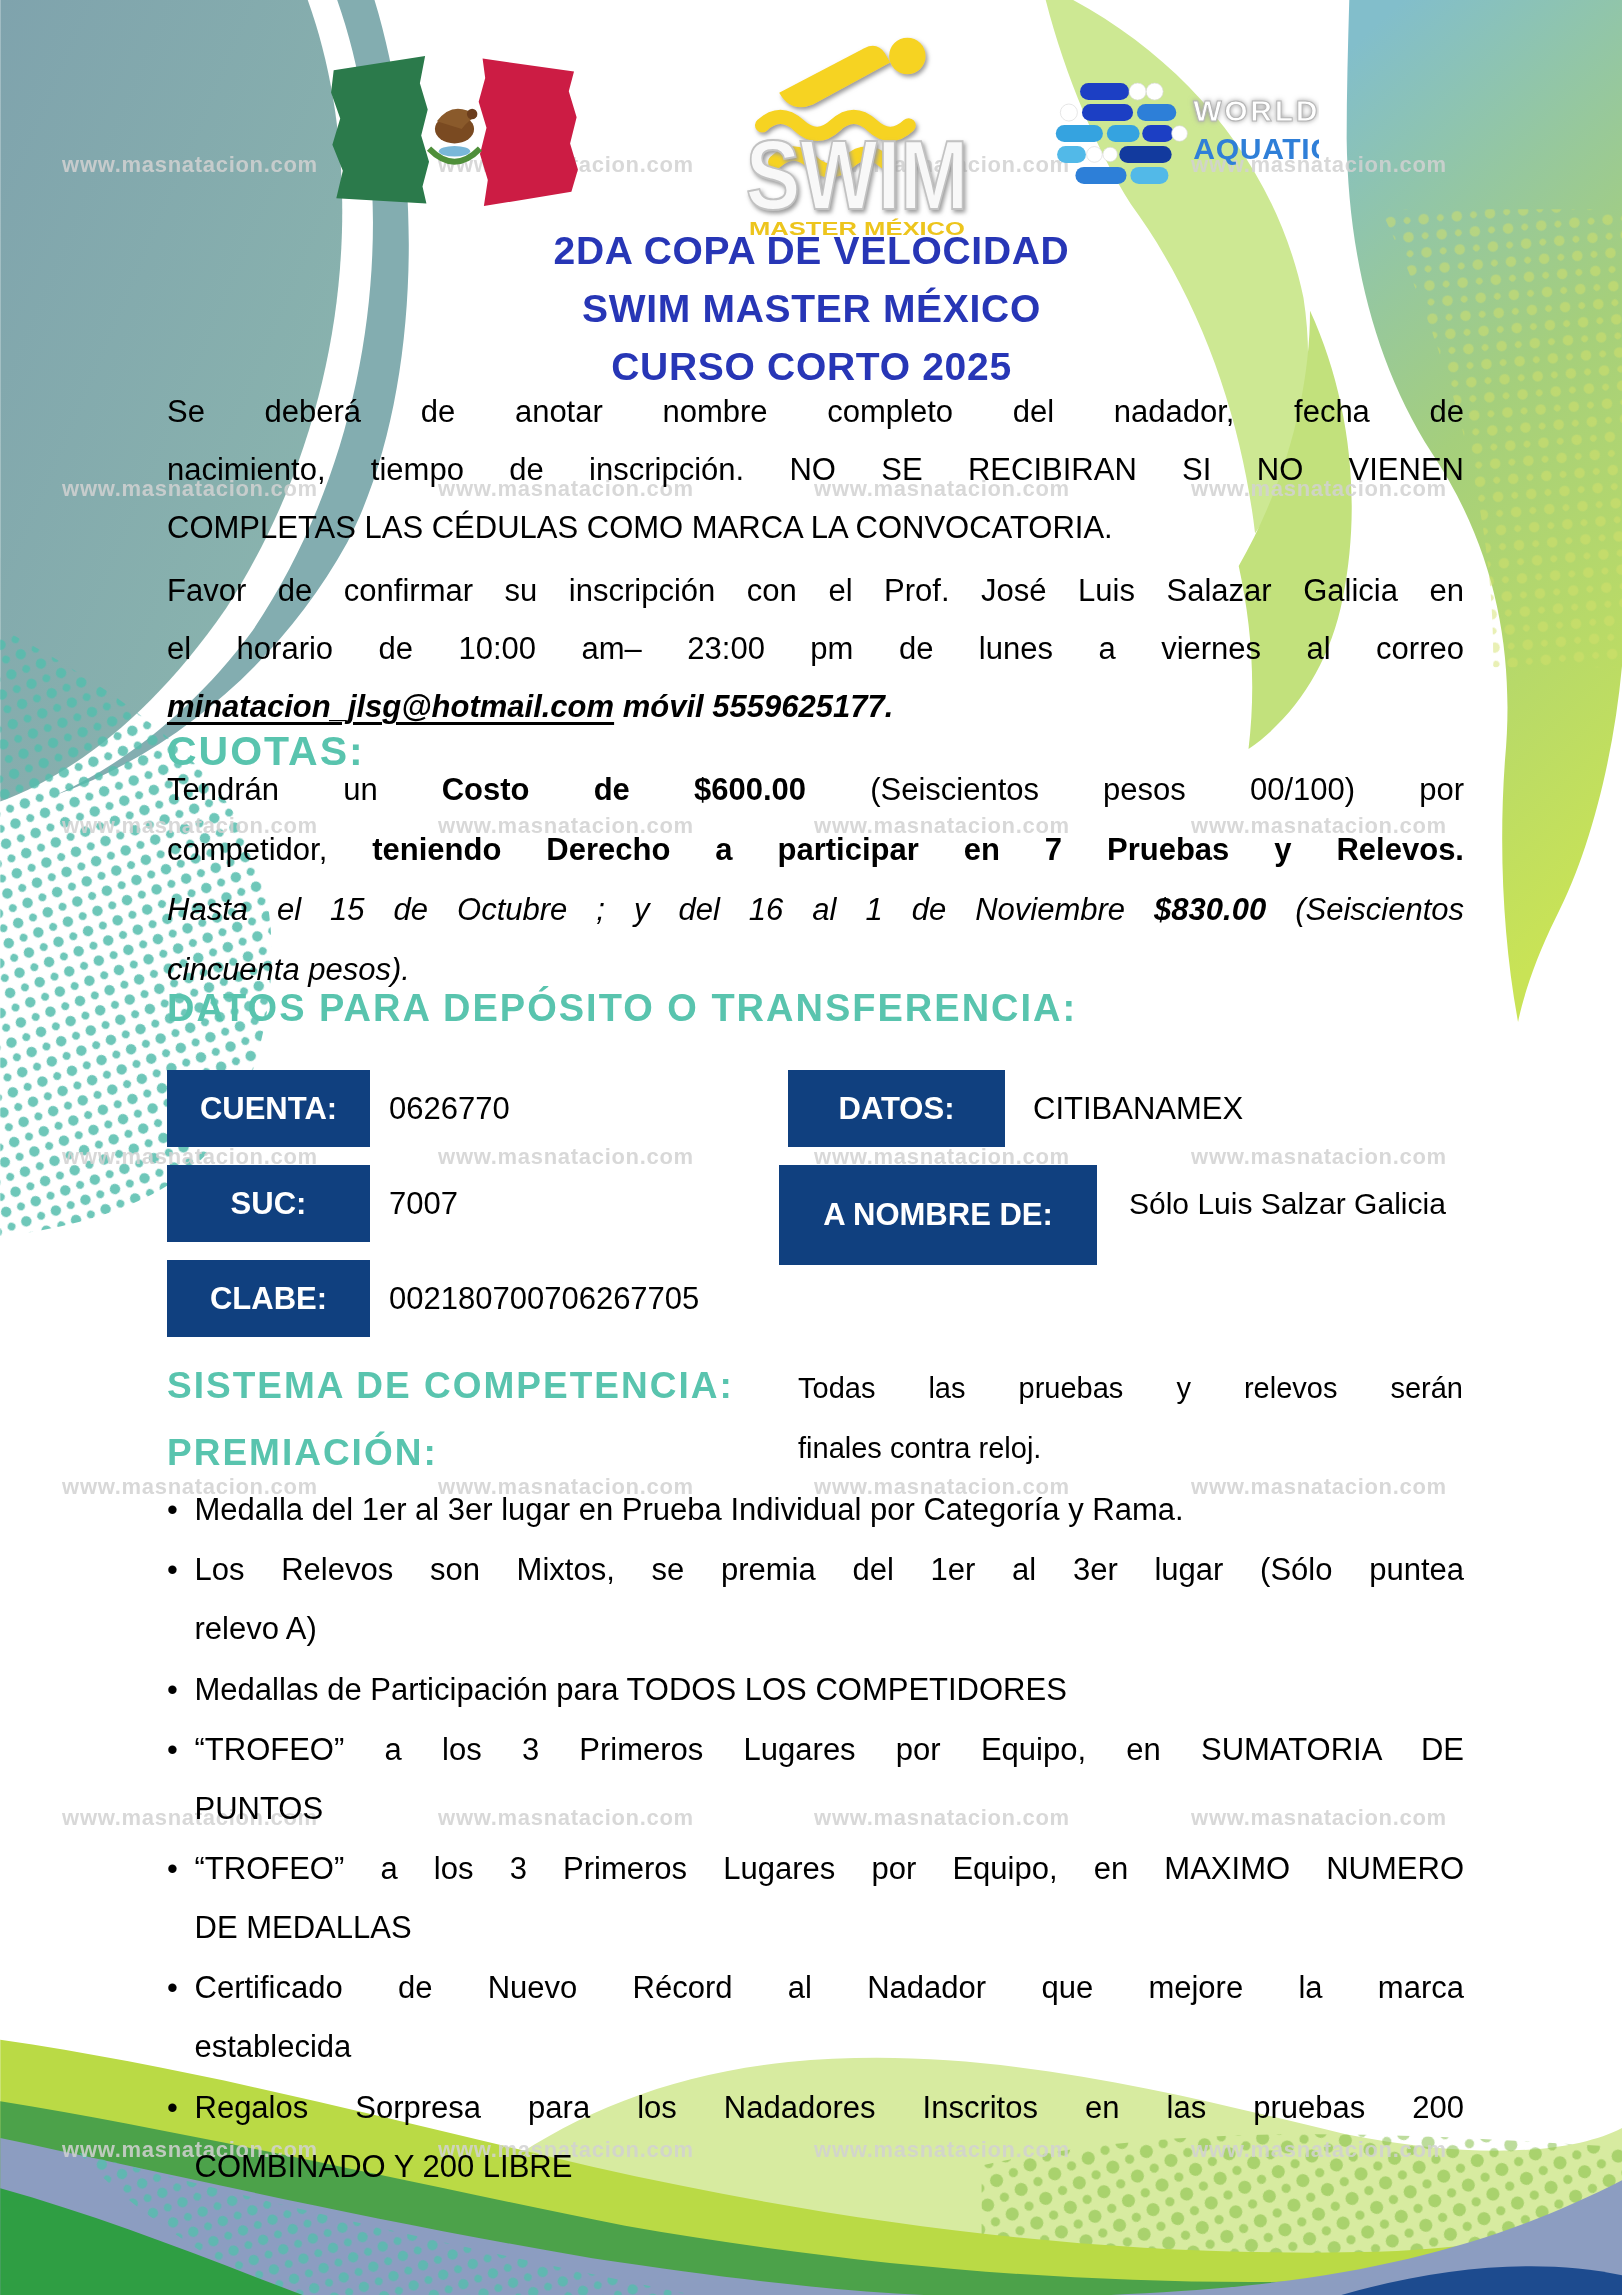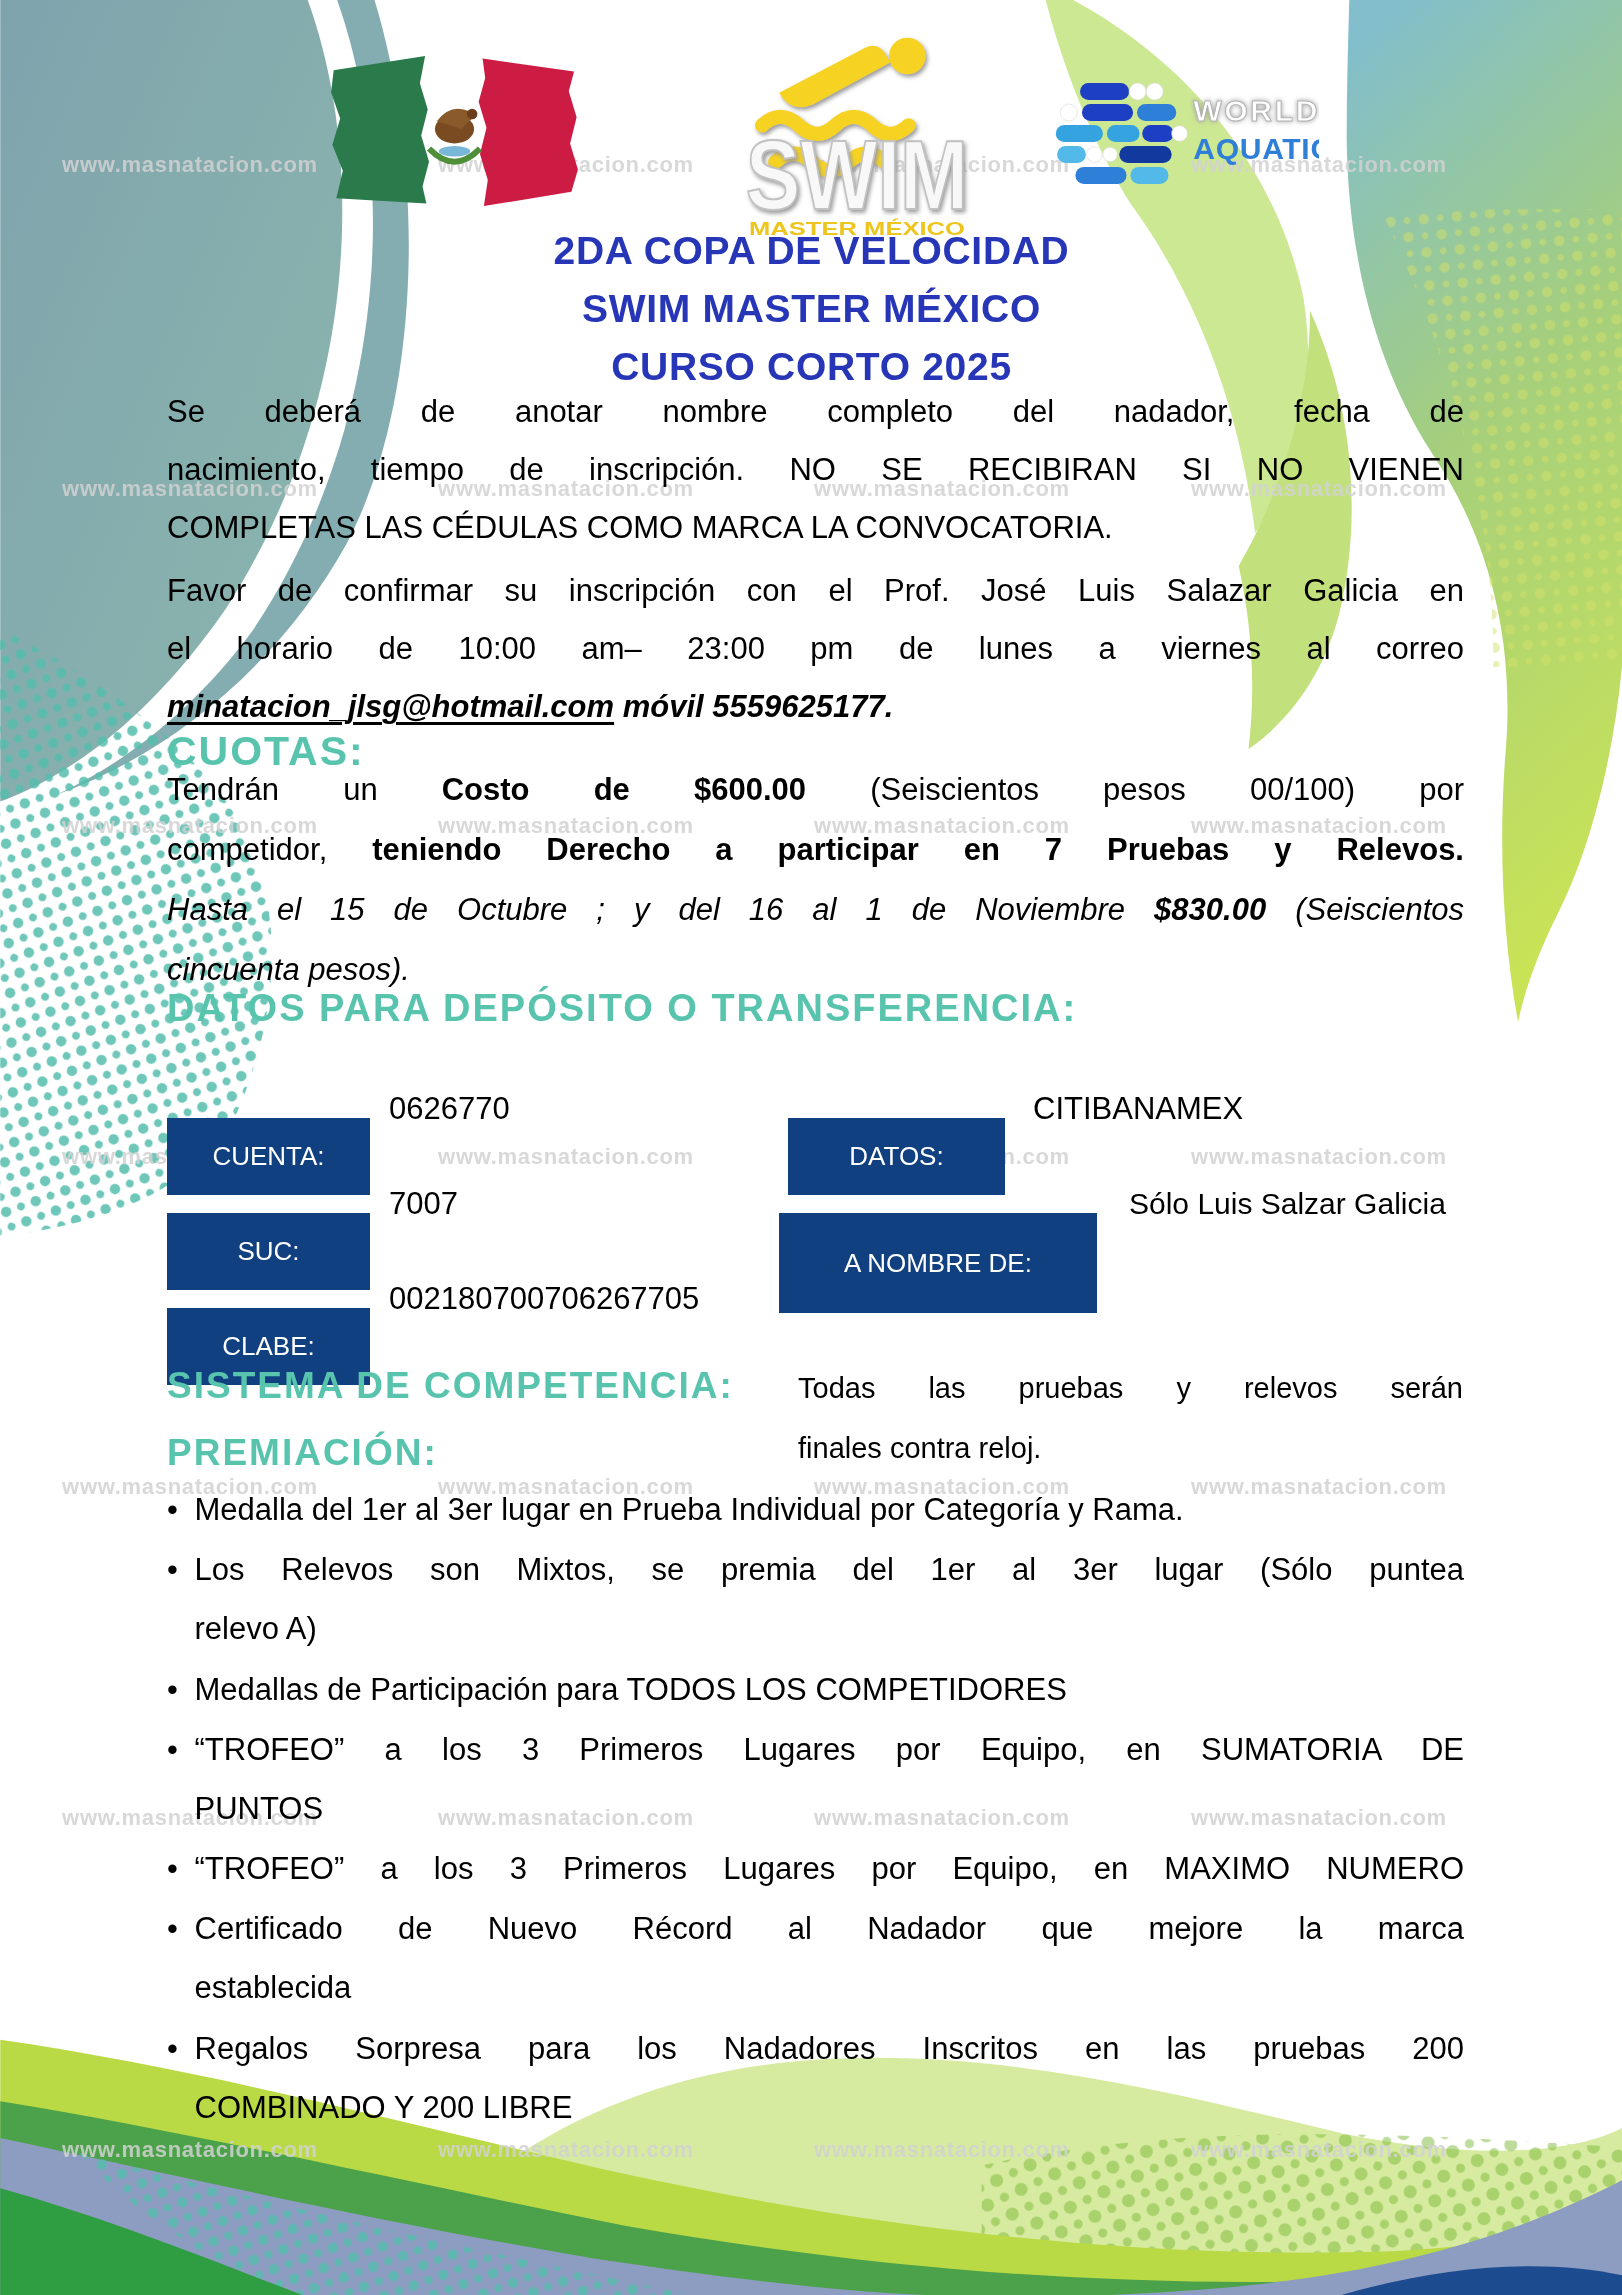--- a/index.html
+++ b/index.html
@@ -16,22 +16,22 @@
          font-size:39px;line-height:58px;letter-spacing:0.7px;}
   
   .body-block{left:167px;width:1297px;font-size:31px;}
   .bline{line-height:58px;text-align:left;}
   .jl{text-align:justify;text-align-last:justify;}
   .b{font-weight:700;}
   .i{font-style:italic;}
   .email{font-weight:700;font-style:italic;text-decoration:underline;text-decoration-thickness:3.3px;text-underline-offset:5.2px;}
   .teal-h{color:#59c4ae;font-weight:700;letter-spacing:2px;white-space:nowrap;}
   
-  .navy-box{position:absolute;background:#10407f;color:#fff;font-weight:400;font-size:26px;
-            display:flex;align-items:center;justify-content:center;white-space:nowrap;margin-top:48px;}
+  .navy-box{position:absolute;background:#10407f;color:#fff;font-weight:700;font-size:31px;
+            display:flex;align-items:center;justify-content:center;white-space:nowrap;}
   .box-val{position:absolute;height:77px;line-height:77px;font-size:31px;white-space:nowrap;}
   
   ul.plist{list-style:none;margin:0;padding:0;}
   ul.plist li{position:relative;padding-left:27.5px;margin:0 0 1.3px 0;}
   ul.plist li::before{content:"•";position:absolute;left:0;top:0;font-size:31px;line-height:59px;}
   ul.plist .bl{line-height:59px;font-size:31px;}
 </style>
 </head>
 <body>
 
@@ -239,20 +239,21 @@
         </li>
         <li>
           <div class="bl">Medallas de Participación para TODOS LOS COMPETIDORES</div>
         </li>
         <li>
           <div class="bl jl">“TROFEO” a los 3 Primeros Lugares por Equipo, en SUMATORIA DE</div>
           <div class="bl">PUNTOS</div>
         </li>
         <li>
           <div class="bl jl">“TROFEO” a los 3 Primeros Lugares por Equipo, en MAXIMO NUMERO</div>
+          <div class="bl">DE MEDALLAS</div>
         </li>
         <li>
           <div class="bl jl">Certificado de Nuevo Récord al Nadador que mejore la marca</div>
           <div class="bl">establecida</div>
         </li>
         <li>
           <div class="bl jl">Regalos Sorpresa para los Nadadores Inscritos en las pruebas 200</div>
           <div class="bl">COMBINADO Y 200 LIBRE</div>
         </li>
       </ul>

